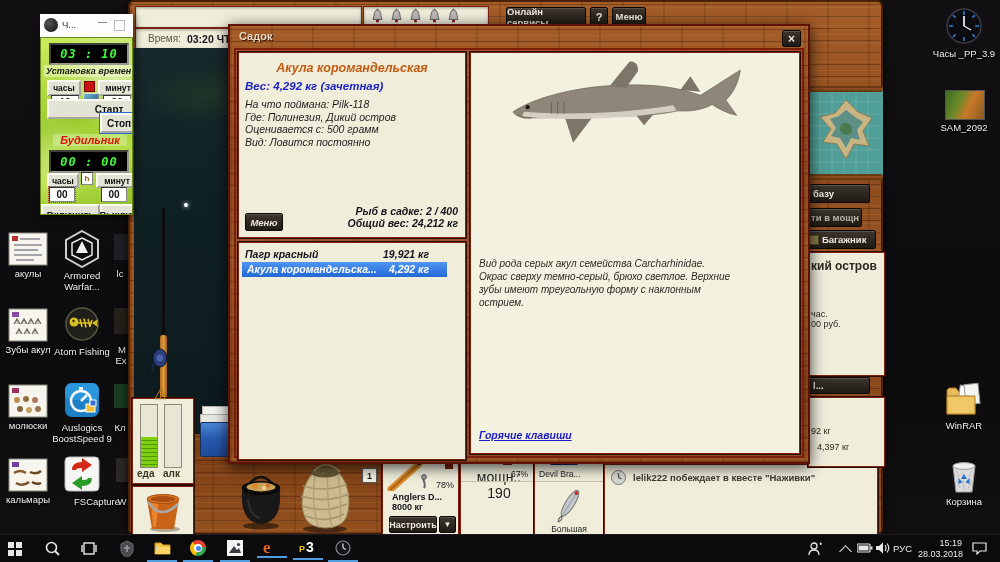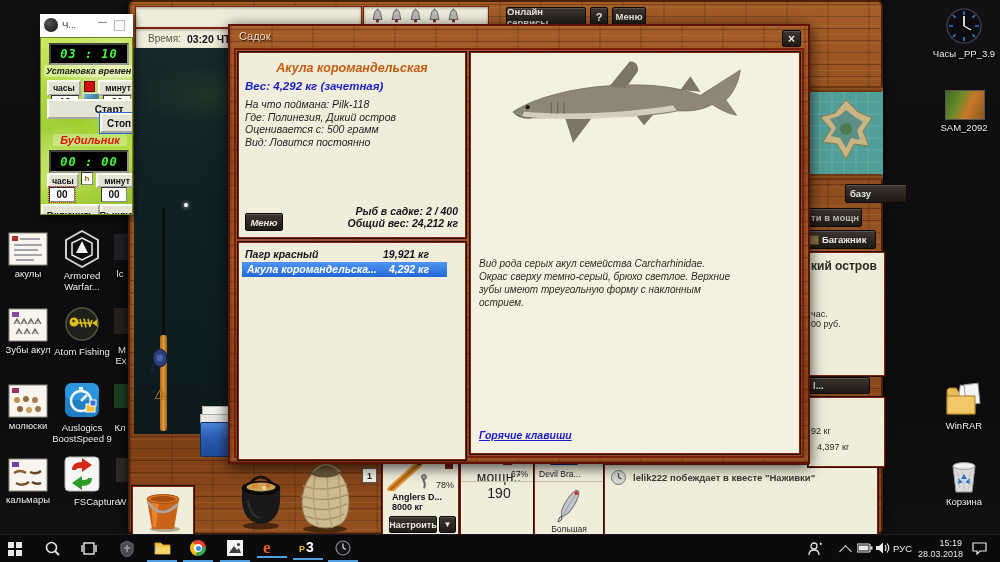--- a/index.html
+++ b/index.html
@@ -206,20 +206,28 @@
       <div class="abs" style="left:50px;top:155px;width:4px;height:4px;border-radius:50%;background:#fff;box-shadow:0 0 4px #fff;"></div>
       <div class="abs" style="left:28px;top:160px;width:3px;height:130px;background:#0c0c0c;"></div>
       <div class="abs" style="left:26px;top:287px;width:7px;height:96px;background:linear-gradient(90deg,#b06a1c,#e09a3a,#a05e18);border-radius:3px;"></div>
       <svg class="abs" style="left:14px;top:300px;" width="20" height="26">
           <ellipse cx="12" cy="10" rx="7" ry="9" fill="#2a3e7a" stroke="#0e1530"></ellipse>
           <circle cx="12" cy="10" r="3.4" fill="#4a62a8"></circle>
           <path d="M6,16 Q2,22 6,24" stroke="#1a2448" stroke-width="2" fill="none"></path>
         </svg>
     </div>
 
+    <div class="abs cream" style="left:2px;top:396px;width:60px;height:84px;">
+      <div class="abs" style="left:7px;top:5px;width:16px;height:62px;background:#e8e6d4;border:1px solid #8a8878;">
+        <div class="abs" style="left:0;bottom:0;width:16px;height:30px;background:repeating-linear-gradient(180deg,#7ecf10 0 3px,#4f9a08 3px 4px);"></div>
+      </div>
+      <div class="abs" style="left:31px;top:5px;width:16px;height:62px;background:#e8e6d4;border:1px solid #8a8878;"></div>
+      <div class="abs trow" style="left:4px;top:69px;font-size:10px;color:#3a3a20;">еда</div>
+      <div class="abs trow" style="left:30px;top:69px;font-size:10px;color:#3a3a20;">алк</div>
+    </div>
     <div class="abs" style="left:24px;top:384px;font-size:14px;color:#f5a623;text-shadow:0 0 2px #000;z-index:3;">⚠</div>
 
     <div class="abs cream" style="left:2px;top:484px;width:60px;height:47px;">
       <svg style="position:absolute;left:8px;top:2px" width="44" height="44">
           <ellipse cx="24" cy="40" rx="15" ry="3" fill="rgba(60,40,10,.35)"></ellipse>
           <path d="M6,10 L38,10 L33,40 L11,40 Z" fill="#c96318"></path>
           <path d="M10,12 L18,12 L15,38 L12,38 Z" fill="#e8832e"></path>
           <ellipse cx="22" cy="10" rx="16" ry="4.5" fill="#e07820" stroke="#a54e12" stroke-width="1"></ellipse>
           <ellipse cx="22" cy="10" rx="12.5" ry="3" fill="#a84e12"></ellipse>
           <path d="M7,13 Q20,32 37,15" stroke="#a8a8a8" stroke-width="2.5" fill="none"></path>
@@ -310,41 +318,41 @@
           <polygon points="38,14 50,26 64,32 55,45 61,60 46,58 38,73 29,58 15,56 23,43 12,31 27,27" fill="#c9b583" stroke="#8a7a50"></polygon>
           <polygon points="38,24 47,31 55,36 49,44 52,54 43,52 38,62 32,52 23,50 28,42 22,33 31,30" fill="#5d8f86"></polygon>
           <circle cx="38" cy="43" r="6" fill="#4a7a4e"></circle>
           <rect x="0" y="0" width="75" height="6" rx="3" fill="#6b3a12"></rect>
           <rect x="0" y="88" width="75" height="6" rx="3" fill="#6b3a12"></rect>
           <rect x="0" y="2" width="75" height="2" fill="#8a4c1c"></rect>
           <rect x="0" y="90" width="75" height="2" fill="#8a4c1c"></rect>
         </svg>
     </div>
 
-    <div class="abs dbtn" style="left:678px;top:182px;width:56px;height:17px;justify-content:flex-start;padding-left:4px;margin-left:37px;">базу</div>
+    <div class="abs dbtn" style="left:678px;top:182px;width:56px;height:17px;justify-content:flex-start;padding-left:4px;">базу</div>
     <div class="abs dbtn" style="left:678px;top:206px;width:50px;height:17px;justify-content:flex-start;padding-left:2px;color:#b9b5aa;">ти в мощн</div>
     <div class="abs dbtn" style="left:678px;top:228px;width:66px;height:17px;justify-content:flex-start;padding-left:0;">
       <span style="width:8px;height:8px;background:#8a7a4a;border:1px solid #554a28;margin-right:3px;display:inline-block;"></span>
       <span>Багажник</span>
     </div>
 
     <div class="abs cream" style="left:678px;top:250px;width:75px;height:122px;">
       <div style="position:absolute;left:2px;top:6px;font-size:12px;font-weight:bold;color:#2a2a20;white-space:nowrap;overflow:hidden;">кий остров</div>
       <div class="tiny abs" style="left:2px;top:56px;">час.</div>
       <div class="tiny abs" style="left:2px;top:66px;">00 руб.</div>
     </div>
 
     <div class="abs dbtn" style="left:678px;top:375px;width:56px;height:15px;justify-content:flex-start;padding-left:4px;">l...</div>
     <div class="abs cream" style="left:678px;top:395px;width:75px;height:68px;">
       <div class="tiny abs" style="left:2px;top:28px;">92 кг</div>
       <div class="tiny abs" style="left:8px;top:44px;">4,397 кг</div>
     </div>
 
     <div class="abs wood" style="left:98px;top:22px;width:582px;height:440px;border:2px solid #5f1108;box-sizing:border-box;box-shadow:0 3px 14px rgba(0,0,0,.75);">
-      <div style="position:absolute;left:9px;top:4px;color:#ead9c2;font-size:11px;font-weight:normal;text-shadow:1px 1px 0 #3a1404;">Садок</div>
+      <div style="position:absolute;left:9px;top:4px;color:#ead9c2;font-size:11px;font-weight:bold;text-shadow:1px 1px 0 #3a1404;">Садок</div>
       <div class="abs dbtn" style="right:7px;top:4px;width:17px;height:15px;font-size:12px;">×</div>
 
       <div class="abs" style="left:4px;top:22px;right:4px;bottom:4px;border:2px solid #7c1c0c;font-style:italic;">
 
         <div class="abs cream" style="left:2px;top:2px;width:226px;height:184px;">
           <div style="position:absolute;left:0;right:0;top:8px;text-align:center;color:#c45a10;font-weight:bold;font-size:12.5px;">Акула коромандельская</div>
           <div style="position:absolute;left:6px;top:27px;color:#1a1fc4;font-weight:bold;font-size:11.5px;">Вес: 4,292 кг (зачетная)</div>
           <div style="position:absolute;left:6px;top:45px;font-size:10.5px;color:#1c1c1c;">На что поймана: Pilk-118</div>
           <div style="position:absolute;left:6px;top:57.5px;font-size:10.5px;color:#1c1c1c;">Где: Полинезия, Дикий остров</div>
           <div style="position:absolute;left:6px;top:70px;font-size:10.5px;color:#1c1c1c;">Оценивается с: 500 грамм</div>

